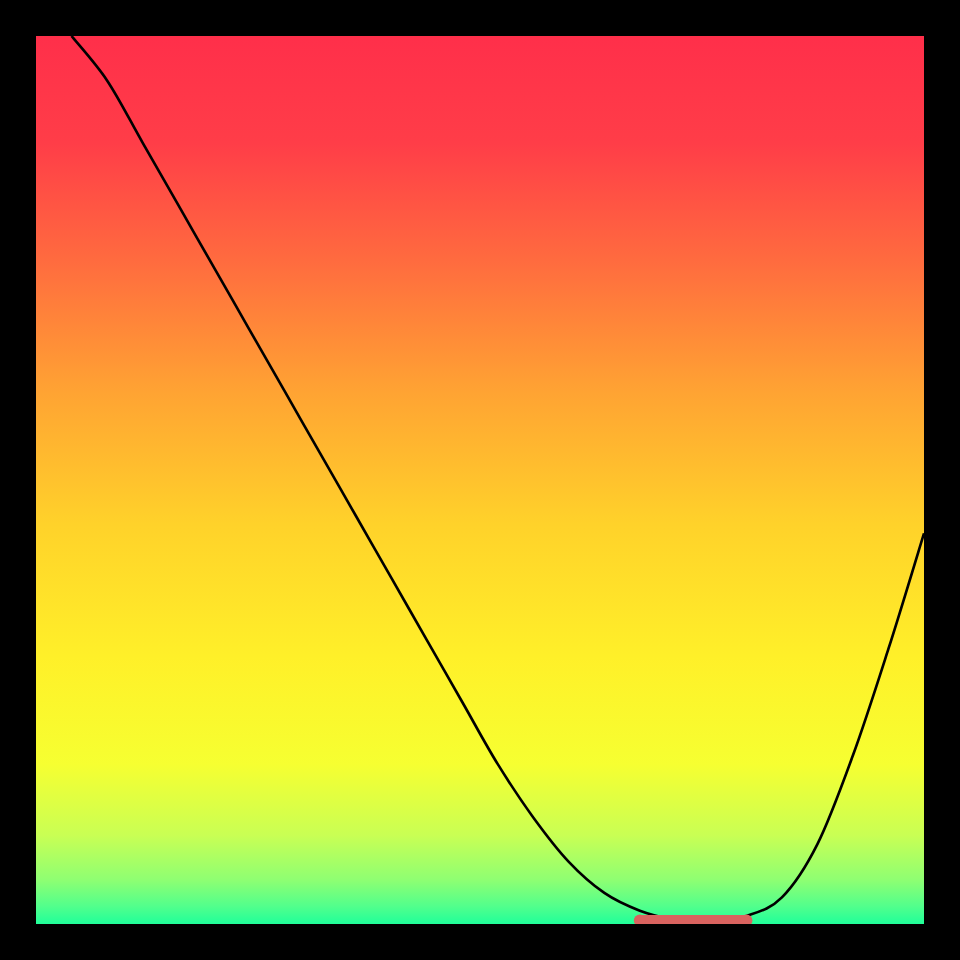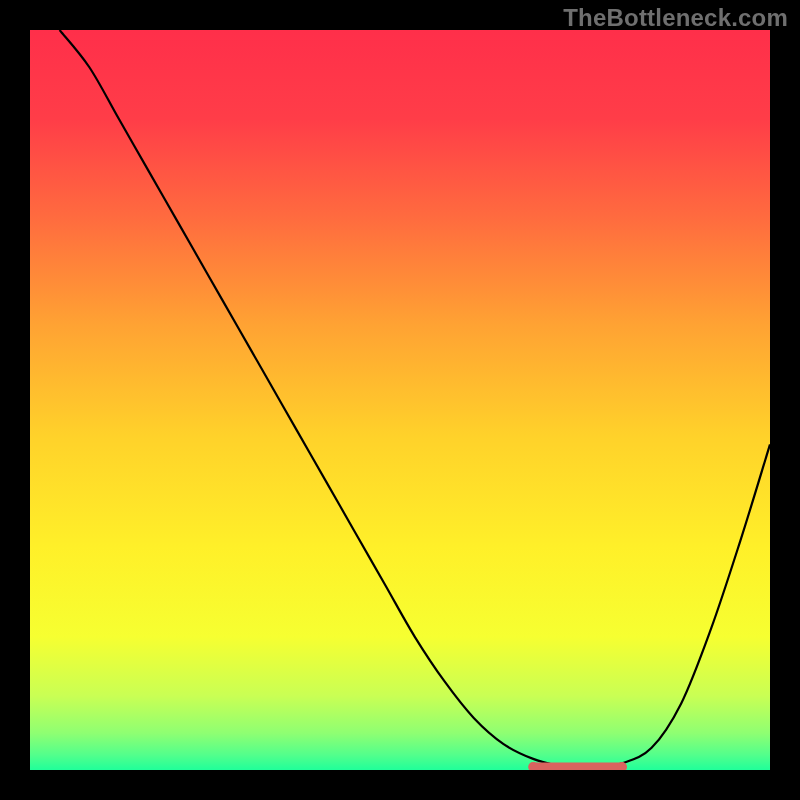--- a/index.html
+++ b/index.html
@@ -26,21 +26,20 @@
   }
   svg.gradient { position: absolute; left: 0; top: 0; width: 100%; height: 100%; }
   svg.lines { position: absolute; left: 0; top: 0; width: 100%; height: 100%; }
   .curve-path { fill: none; stroke: #000; stroke-width: 2.2; }
   .marker-path { fill: none; stroke: #d9635f; stroke-width: 9; stroke-linecap: round; }
   .marker-dot { fill: #d9635f; }
 </style>
 </head>
 <body>
 <div class="stage">
-  <div class="watermark">TheBottleneck.com</div>
   <div class="plot-area">
     <svg class="gradient" viewBox="0 0 740 740" preserveAspectRatio="none">
       <defs>
         <linearGradient id="bg-grad" x1="0" y1="0" x2="0" y2="1">
             <stop offset="0%" stop-color="#ff2f4a"></stop>
             <stop offset="12%" stop-color="#ff3d48"></stop>
             <stop offset="25%" stop-color="#ff6a3f"></stop>
             <stop offset="40%" stop-color="#ffa333"></stop>
             <stop offset="55.00000000000001%" stop-color="#ffd22a"></stop>
             <stop offset="70%" stop-color="#fff029"></stop>

